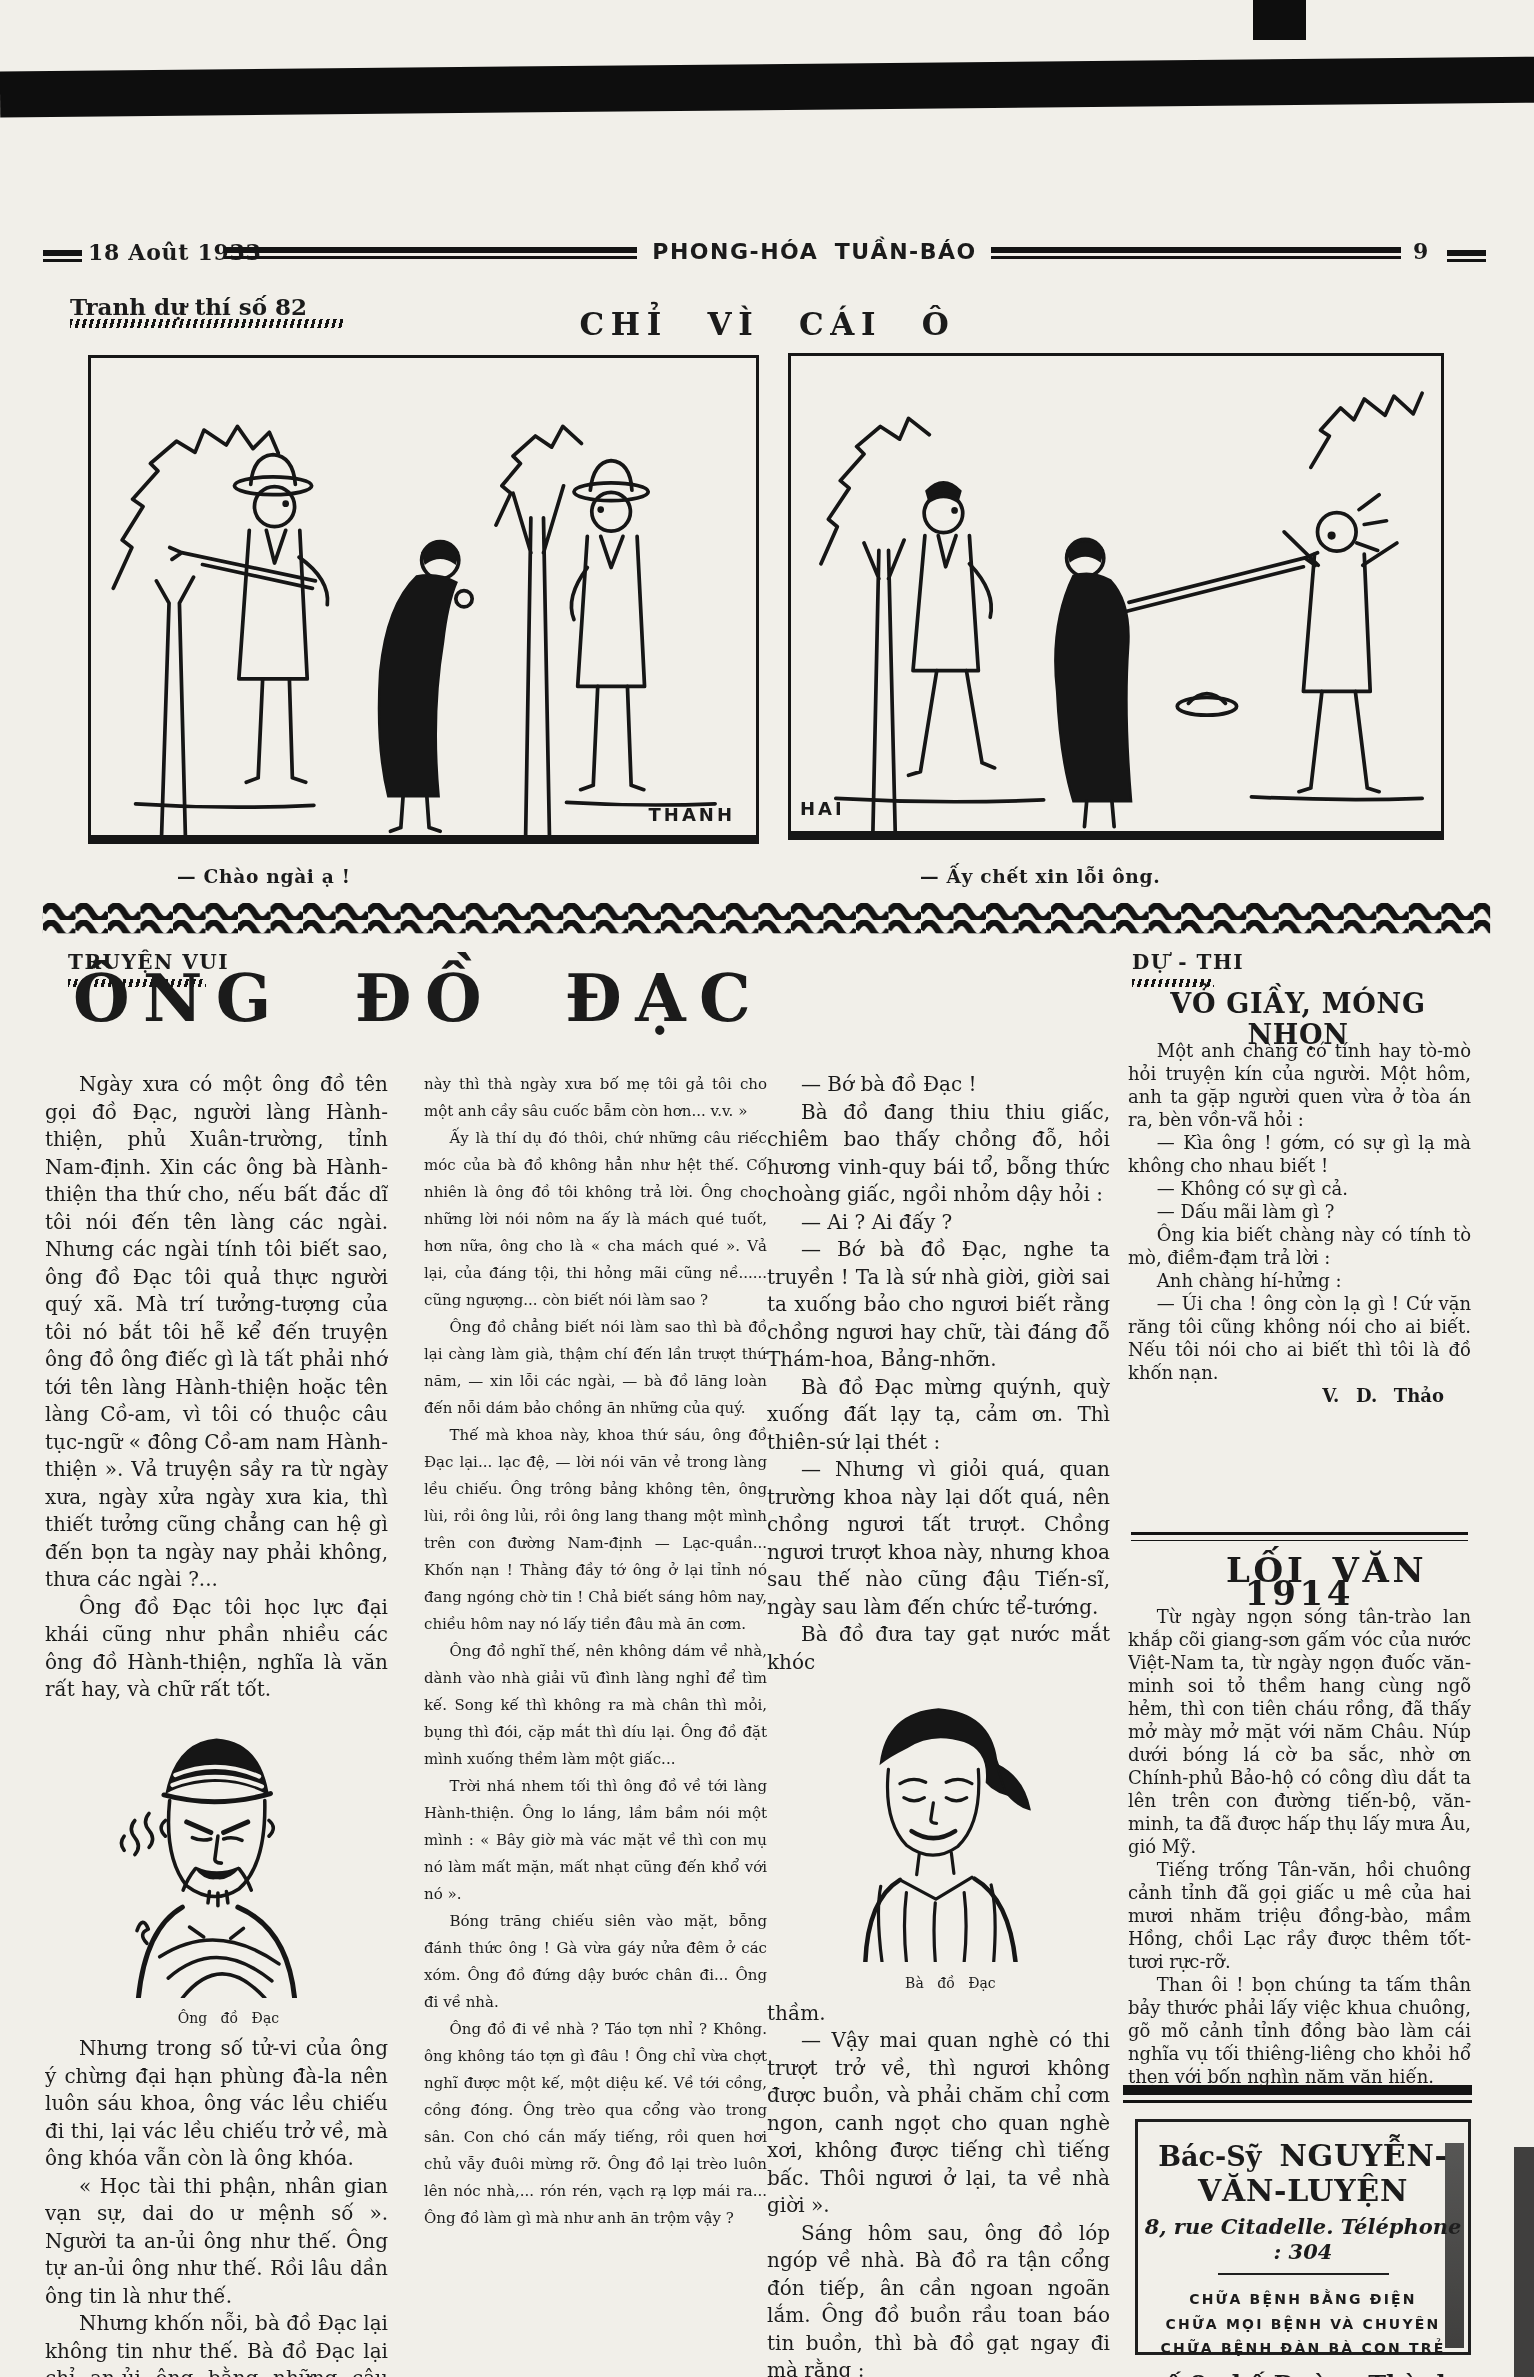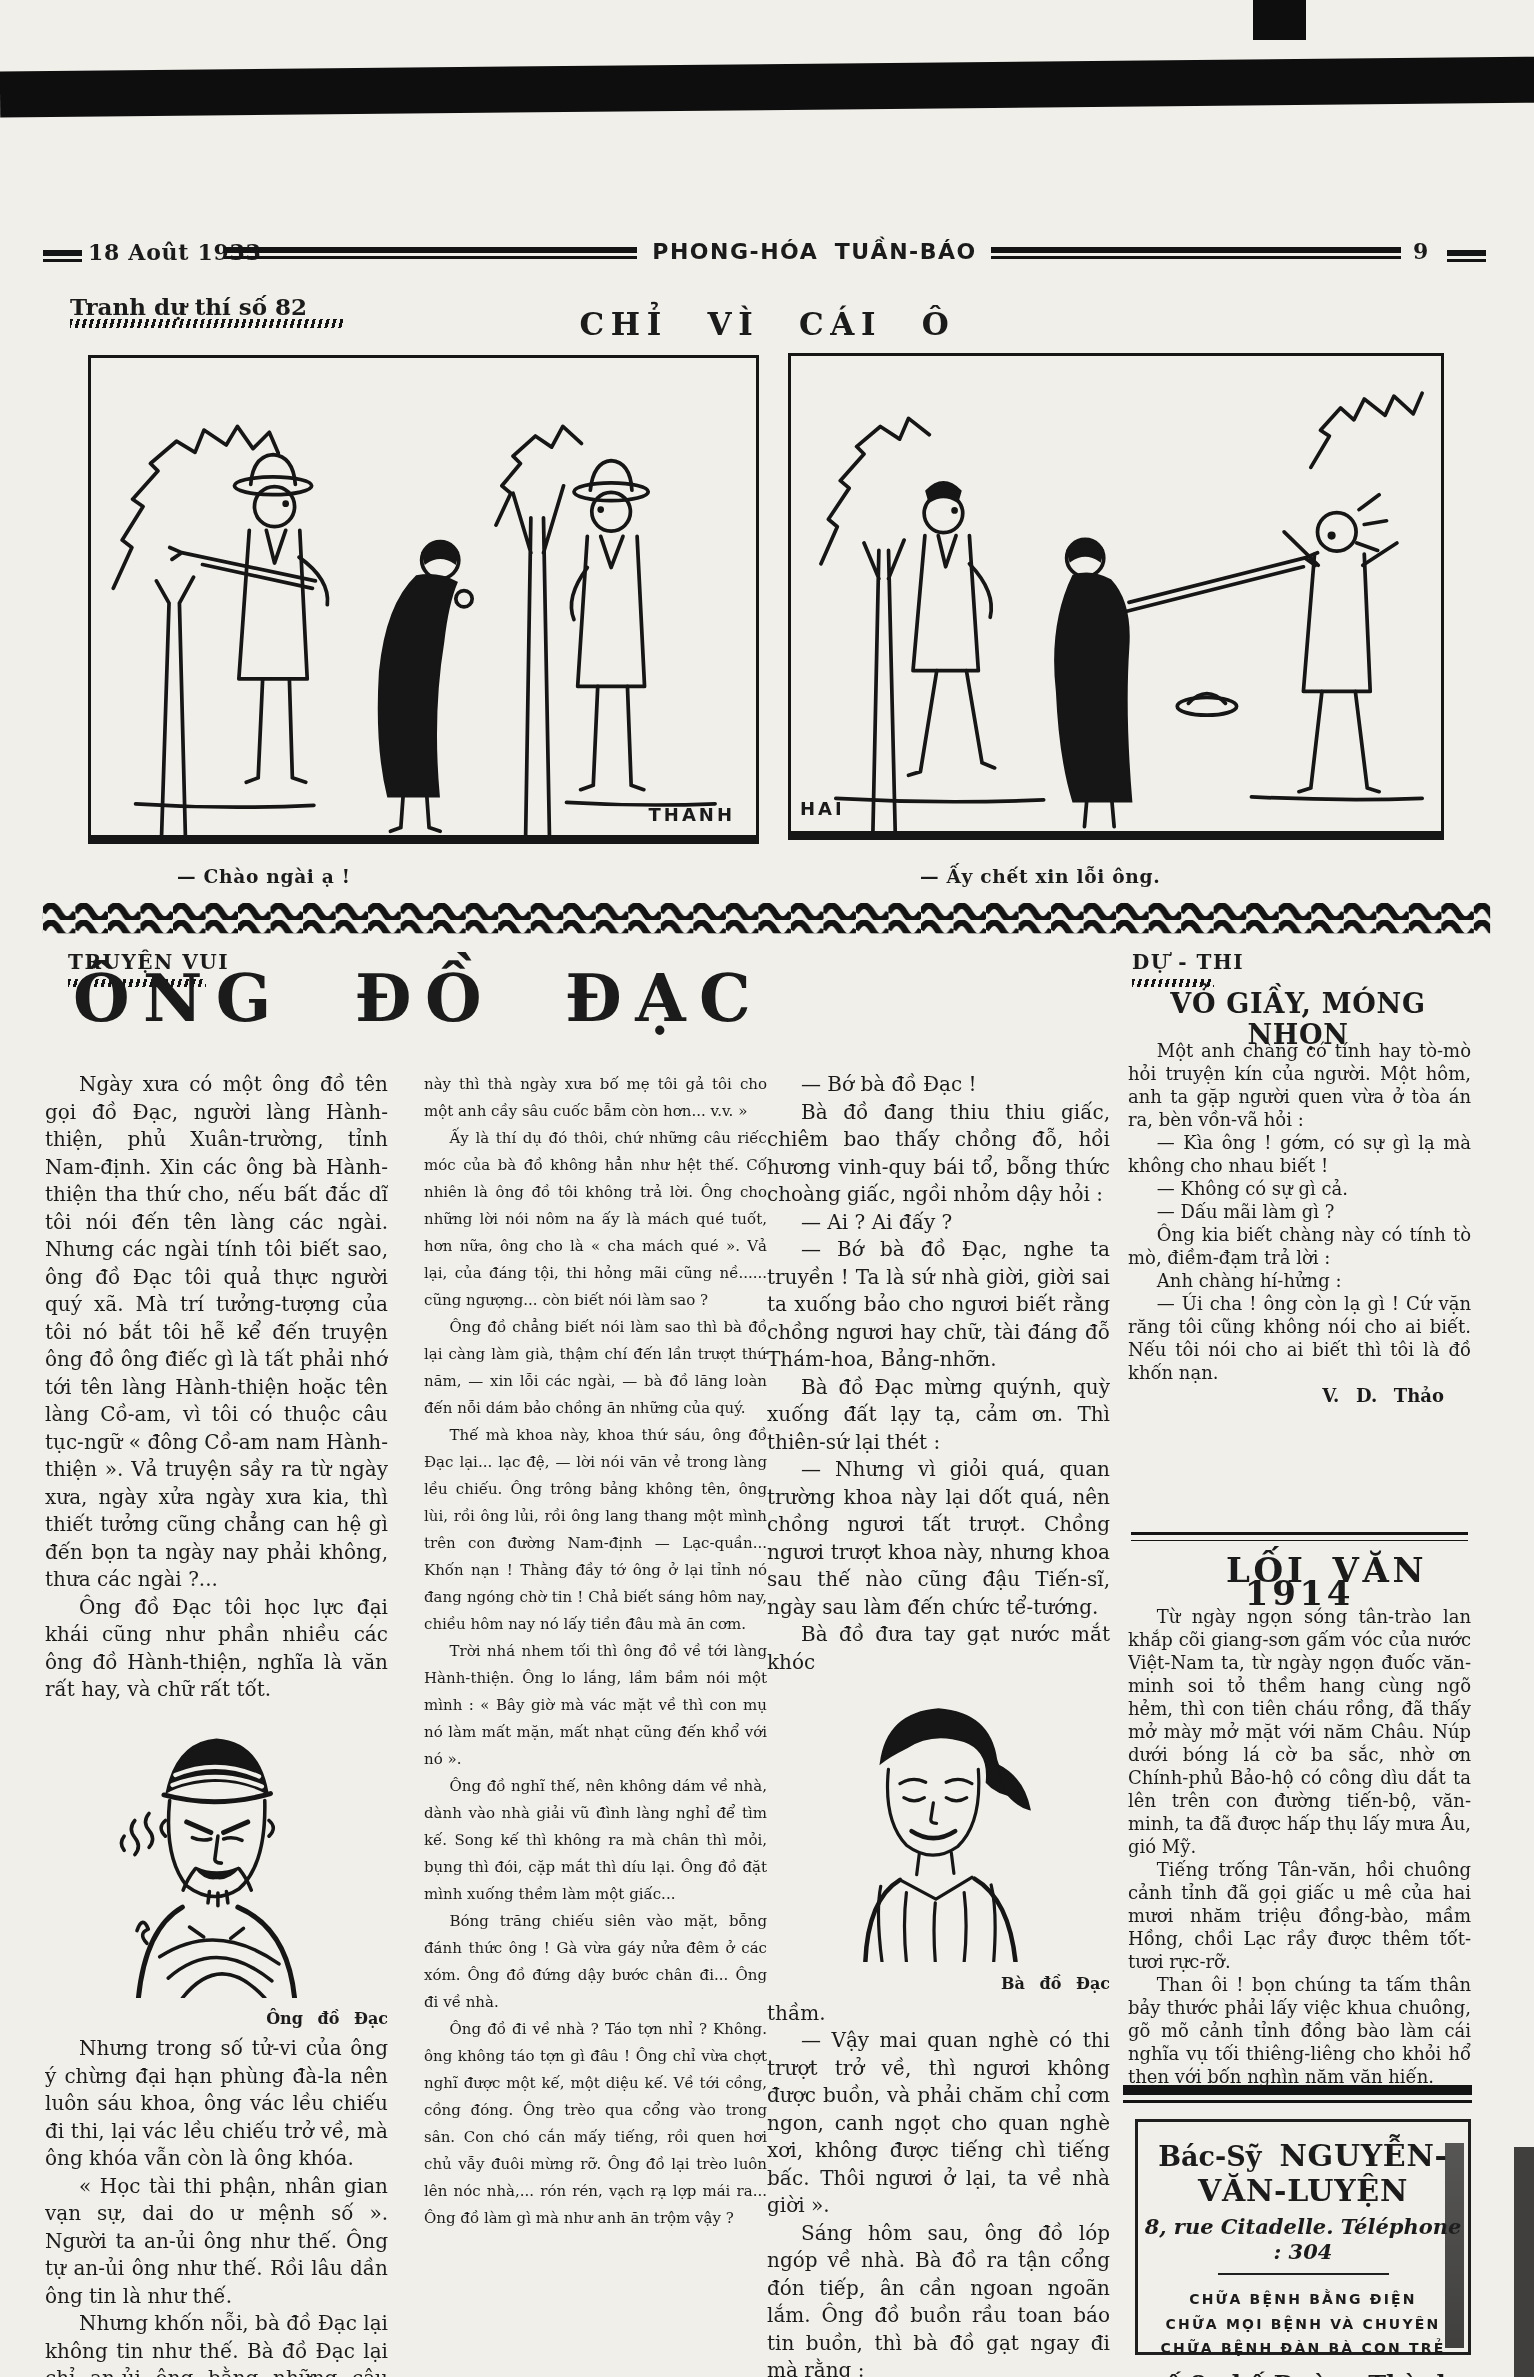--- a/index.html
+++ b/index.html
@@ -49,21 +49,21 @@
   
   .col{position:absolute;top:1071px;width:343px;height:1306px;overflow:hidden;text-align:justify;
        font-size:20px;line-height:27.5px;}
   .col1{left:45px;}
   .col2{left:424px;font-size:15px;line-height:27px;}
   .col3{left:767px;}
   .col p{margin:0;text-indent:1.7em;}
   .col p.cont{text-indent:0;}
   .figblock{margin:10.4px 0 3px;text-align:center;}
   .figblock svg{display:inline-block;}
-  .figcap{text-align:right;font-weight:bold;font-size:16px;word-spacing:9px;line-height:27px;text-indent:0;margin:0;}
+  .figcap{text-align:center;font-weight:normal;font-size:14px;word-spacing:9px;line-height:27px;text-indent:0;margin:0;}
   
   .sideA{left:1128px;top:1039px;width:343px;height:493px;overflow:hidden;position:absolute;
          text-align:justify;font-size:18px;line-height:23px;}
   .sideA p{margin:0;text-indent:1.6em;}
   .side-sig{text-align:right;font-weight:bold;padding-right:27px;word-spacing:10.4px;margin-top:4.5px;}
   .essay{left:1128px;top:1532px;width:343px;height:553px;overflow:hidden;position:absolute;
          text-align:justify;font-size:18px;line-height:23px;}
   .essay p{margin:0;text-indent:1.6em;}
   .dbl{height:4.5px;border-top:3px solid #141414;border-bottom:1.5px solid #141414;margin:0 3px 18px;}
   .essay-title{text-align:center;font-size:34px;font-weight:bold;letter-spacing:3.7px;word-spacing:10.4px;
@@ -220,22 +220,22 @@
     <p>« Học tài thi phận, nhân gian vạn sự, dai do ư mệnh số ». Người ta an-ủi ông như thế. Ông tự an-ủi ông như thế. Rồi lâu dần ông tin là như thế.</p>
     <p>Nhưng khốn nỗi, bà đồ Đạc lại không tin như thế. Bà đồ Đạc lại chỉ an-ủi ông bằng những câu nôm na, mách qué, bất thành văn tự. Nào những : « Tôi lấy anh tưởng mong được lên bà nọ, bà kia, nhưng cơ đồ này thì đến xuốt đời làm chị đồ thôi. »</p>
 
   </div>
 
   <div class="col col2">
     <p class="cont">này thì thà ngày xưa bố mẹ tôi gả tôi cho một anh cầy sâu cuốc bẫm còn hơn... v.v. »</p>
     <p>Ấy là thí dụ đó thôi, chứ những câu riếc móc của bà đồ không hẳn như hệt thế. Cố nhiên là ông đồ tôi không trả lời. Ông cho những lời nói nôm na ấy là mách qué tuốt, hơn nữa, ông cho là « cha mách qué ». Vả lại, của đáng tội, thi hỏng mãi cũng nề...... cũng ngượng... còn biết nói làm sao ?</p>
     <p>Ông đồ chẳng biết nói làm sao thì bà đồ lại càng làm già, thậm chí đến lần trượt thứ năm, — xin lỗi các ngài, — bà đồ lăng loàn đến nỗi dám bảo chồng ăn những của quý.</p>
     <p>Thế mà khoa này, khoa thứ sáu, ông đồ Đạc lại... lạc đệ, — lời nói văn vẻ trong làng lều chiếu. Ông trông bảng không tên, ông lùi, rồi ông lủi, rồi ông lang thang một mình trên con đường Nam-định — Lạc-quần... Khốn nạn ! Thằng đầy tớ ông ở lại tỉnh nó đang ngóng chờ tin ! Chả biết sáng hôm nay, chiều hôm nay nó lấy tiền đâu mà ăn cơm.</p>
+    <p>Ông đồ nghĩ thế, nên không dám về nhà, dành vào nhà giải vũ đình làng nghỉ để tìm kế. Song kế thì không ra mà chân thì mỏi, bụng thì đói, cặp mắt thì díu lại. Ông đồ đặt mình xuống thềm làm một giấc...</p>
     <p>Trời nhá nhem tối thì ông đồ về tới làng Hành-thiện. Ông lo lắng, lầm bầm nói một mình : « Bây giờ mà vác mặt về thì con mụ nó làm mất mặn, mất nhạt cũng đến khổ với nó ».</p>
-    <p>Ông đồ nghĩ thế, nên không dám về nhà, dành vào nhà giải vũ đình làng nghỉ để tìm kế. Song kế thì không ra mà chân thì mỏi, bụng thì đói, cặp mắt thì díu lại. Ông đồ đặt mình xuống thềm làm một giấc...</p>
     <p>Bóng trăng chiếu siên vào mặt, bỗng đánh thức ông ! Gà vừa gáy nửa đêm ở các xóm. Ông đồ đứng dậy bước chân đi... Ông đi về nhà.</p>
     <p>Ông đồ đi về nhà ? Táo tợn nhỉ ? Không. ông không táo tợn gì đâu ! Ông chỉ vừa chợt nghĩ được một kế, một diệu kế. Về tới cồng, cồng đóng. Ông trèo qua cổng vào trong sân. Con chó cắn mấy tiếng, rồi quen hơi chủ vẫy đuôi mừng rỡ. Ông đồ lại trèo luôn lên nóc nhà,... rón rén, vạch rạ lợp mái ra... Ông đồ làm gì mà như anh ăn trộm vậy ?</p>
 
   </div>
 
   <div class="col col3">
     <p>— Bớ bà đồ Đạc !</p>
     <p>Bà đồ đang thiu thiu giấc, chiêm bao thấy chồng đỗ, hồi hương vinh-quy bái tổ, bỗng thức choàng giấc, ngồi nhỏm dậy hỏi :</p>
     <p>— Ai ? Ai đấy ?</p>
     <p>— Bớ bà đồ Đạc, nghe ta truyền ! Ta là sứ nhà giời, giời sai ta xuống bảo cho ngươi biết rằng chồng ngươi hay chữ, tài đáng đỗ Thám-hoa, Bảng-nhỡn.</p>

